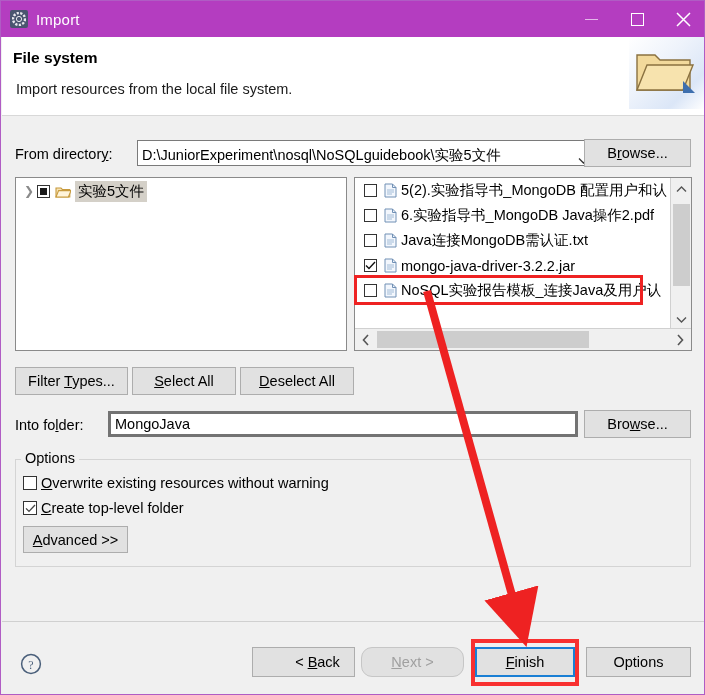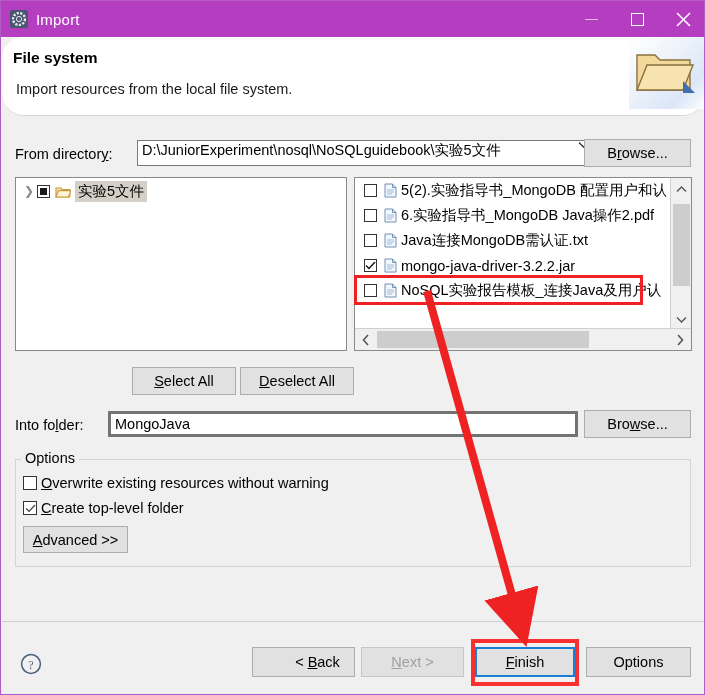--- a/index.html
+++ b/index.html
@@ -48,21 +48,20 @@
   #win-min .gl { display:block; width: 13px; height: 1px; background: #e4b9ea; }
   #win-max .gl { display:block; width: 13px; height: 13px; border: 1.4px solid #ffffff; }
   #win-close svg { display:block; }
 
   
   #header {
     position: absolute; left: 1px; top: 36px;
     width: 703px; height: 79px;
     background: #ffffff;
     border-bottom: 1px solid #d8d8d8;
-    border-radius: 22px;
   }
   #header-title {
     position: absolute; left: 11px; top: 12px;
     font-size: 15.5px; font-weight: bold; color: #000;
   }
   #header-desc {
     position: absolute; left: 14px; top: 44px;
     font-size: 14.5px; color: #1a1a1a;
   }
   #header-banner {
@@ -77,21 +76,21 @@
 
   .lbl { font-size: 14.5px; color: #000; }
   .underline { text-decoration: underline; }
 
   
   #fromdir-label { position: absolute; left: 14px; top: 145px; }
   #fromdir-combo {
     position: absolute; left: 136px; top: 139px;
     width: 458px; height: 26px;
     background: #fff; border: 1px solid #7a7a7a;
-    display: flex; align-items: flex-start;
+    display: flex; align-items: flex-end;
   }
   #fromdir-value {
     flex: 1; padding-left: 4px; font-size: 14.5px; color:#000;
     white-space: nowrap; overflow: hidden;
   }
   #fromdir-arrow { width: 22px; display:flex; align-items:center; justify-content:center; }
   .btn {
     background: #e1e1e1; border: 1px solid #adadad;
     font-size: 14.5px; color: #000;
     display: flex; align-items: center; justify-content: center;
@@ -175,21 +174,21 @@
   .opt-label { font-size: 14.5px; }
   #btn-advanced { position:absolute; left:22px; top:525px; width:105px; height:27px; }
 
   
   #footer {
     position: absolute; left: 1px; top: 620px; width: 703px; height: 73px;
     background: #f0f0f0; border-top: 1px solid #d0d0d0;
   }
   #help-icon { position:absolute; left: 19px; top: 652px; }
   #btn-back   { position:absolute; left:251px; top:646px; width:103px; height:30px;padding-left:28px; }
-  #btn-next   { position:absolute; left:360px; top:646px; width:103px; height:30px; }
+  #btn-next   { position:absolute; left:360px; top:646px; width:103px; height:30px;border-radius:11px; }
   #btn-finish { position:absolute; left:474px; top:646px; width:100px; height:30px;
                 border: 2px solid #1a7fd4; background:#e1e1e1; }
   #btn-cancel { position:absolute; left:585px; top:646px; width:105px; height:30px; }
 
   
   #hl-row {
     position:absolute; left: 353px; top: 274px; width: 289px; height: 30px;
     border: 3px solid #ee2222; pointer-events:none;
   }
   #hl-finish {
@@ -360,20 +359,23 @@
       </div>
       <div id="hthumb"></div>
       <div class="hsb-arrow" style="right:0;">
         <svg width="8" height="12" viewBox="0 0 8 12">
             <path d="M2 1 L6.5 6 L2 11" stroke="#555" stroke-width="1.6" fill="none"></path>
           </svg>
       </div>
     </div>
   </div>
 
+  <div class="btn" id="btn-filter">
+    <span>Filter <span class="underline">T</span>ypes...</span>
+  </div>
   <div class="btn" id="btn-selall">
     <span><span class="underline">S</span>elect All</span>
   </div>
   <div class="btn" id="btn-deselall">
     <span><span class="underline">D</span>eselect All</span>
   </div>
 
   <span class="lbl" id="intofolder-label">Into fo<span class="underline">l</span>der:</span>
   <div id="intofolder-input">
     <span>MongoJava</span>

